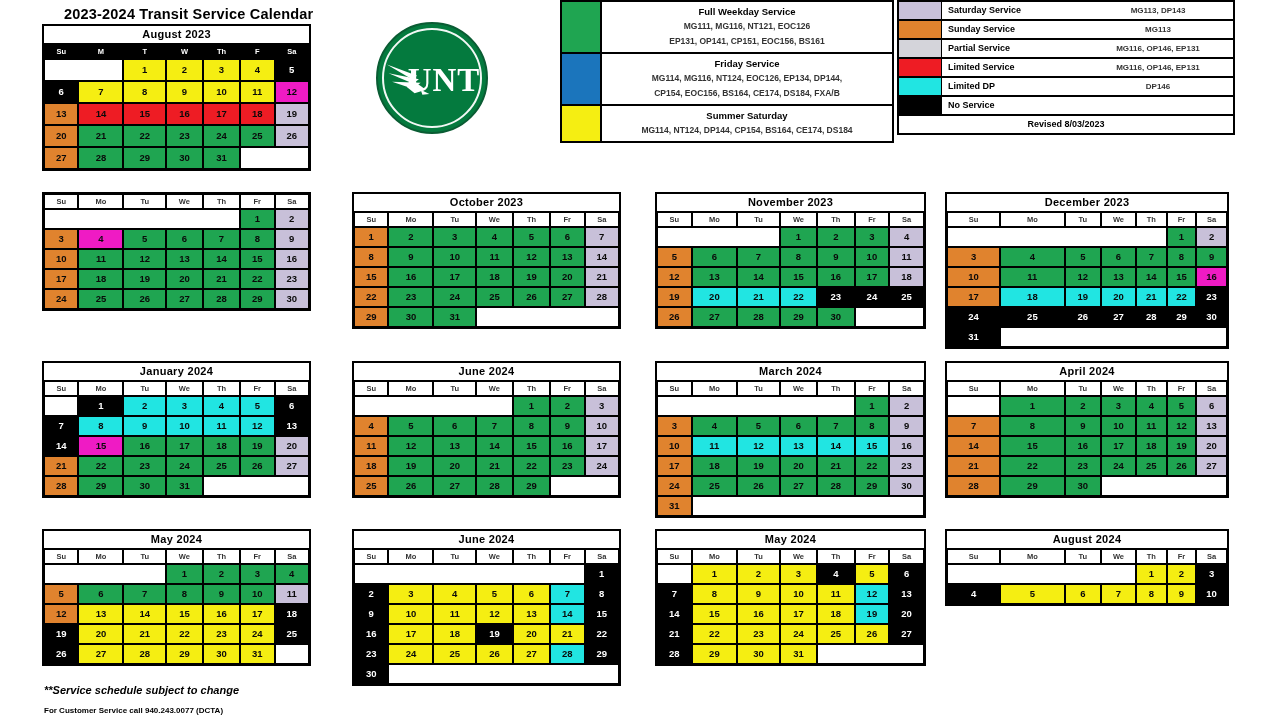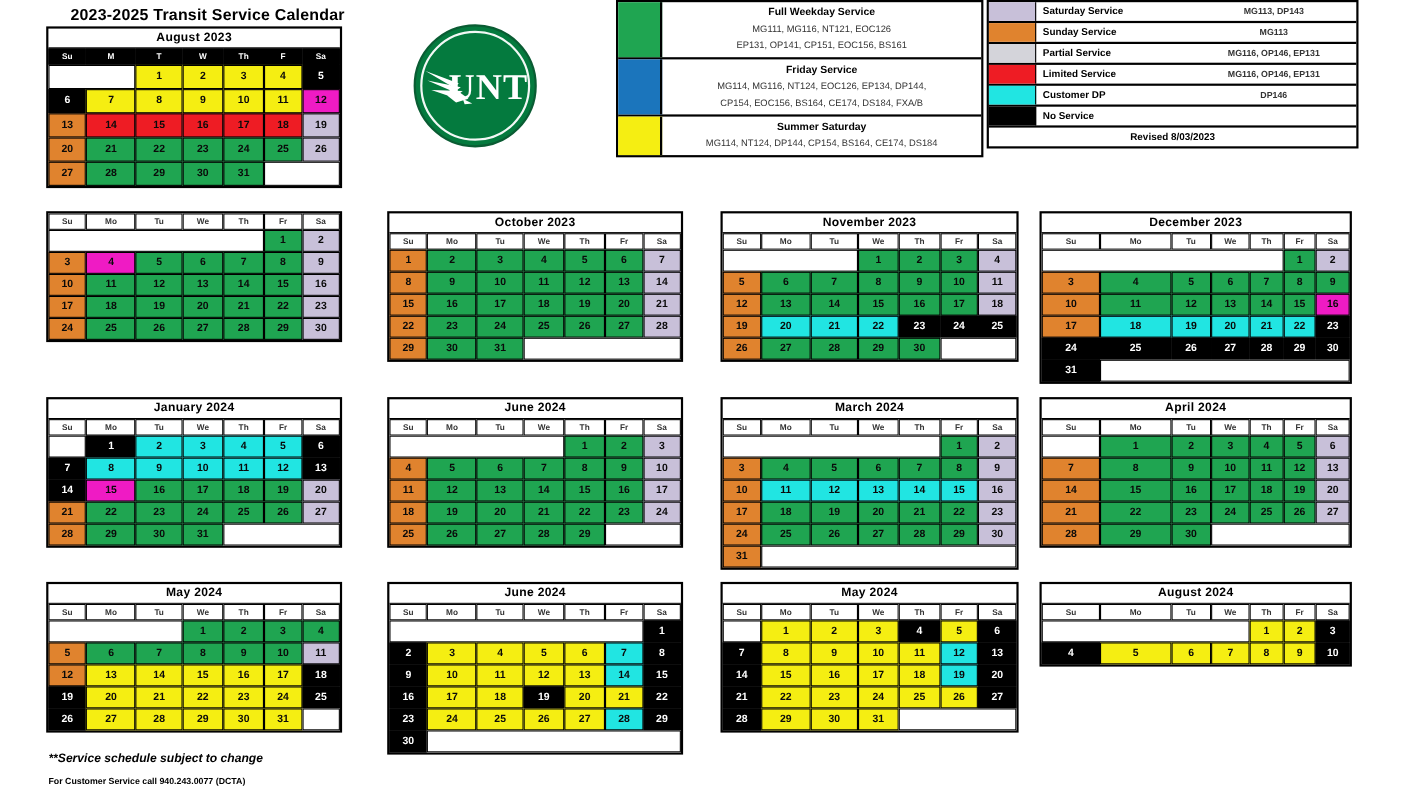--- a/index.html
+++ b/index.html
@@ -19,21 +19,21 @@
         font-family:"Liberation Serif", serif;font-weight:700;font-size:33px;letter-spacing:1px;}
 
   
   .legend-left{position:absolute;left:560px;top:0;width:334px;border:2px solid #000;
         box-sizing:border-box;background:#fff;}
   .ll-row{display:flex;border-bottom:2px solid #000;}
   .ll-row:last-child{border-bottom:none;}
   .ll-swatch{width:38px;align-self:stretch;border-right:2px solid #000;}
   .ll-text{flex:1;text-align:center;padding:2px 2px 3px 2px;}
   .ll-title{font-size:9.5px;font-weight:800;line-height:15px;}
-  .ll-line{font-size:8.5px;font-weight:400;color:#333;line-height:15px;}
+  .ll-line{font-size:8.5px;font-weight:700;color:#333;line-height:15px;}
 
   .legend-right{position:absolute;left:897px;top:0;width:338px;border:2px solid #000;
         box-sizing:border-box;background:#fff;}
   .rl-row{display:flex;align-items:stretch;border-bottom:2px solid #000;height:17px;}
   .rl-swatch{width:42px;border-right:1px solid #000;}
   .rl-label{flex:1;font-size:9px;font-weight:800;line-height:17px;padding-left:6px;}
   .rl-value{width:150px;font-size:8px;font-weight:600;color:#333;line-height:17px;text-align:center;}
   .rl-revised{height:17px;font-size:9px;font-weight:800;text-align:center;line-height:17px;}
 
   
@@ -51,21 +51,21 @@
   .cal-cell.inv{color:#fff;}
   .cal-cell.empty{background:#fff;}
 
   
   .footnote1{position:absolute;left:44px;top:684px;font-size:11px;font-weight:800;font-style:italic;}
   .footnote2{position:absolute;left:44px;top:706px;font-size:8px;font-weight:800;}
 </style>
 </head>
 <body>
 
-<div class="page-title">2023-2025 Transit Service Calendar</div>
+<div class="page-title">2023-2024 Transit Service Calendar</div>
 
 <div class="logo">
   <div class="logo-inner">
     <svg class="wing" viewBox="0 0 60 46">
       <path d="M1 4 L36 17 L30 21 Z" fill="#ffffff"></path>
       <path d="M3 14 L38 21 L31 26 Z" fill="#ffffff"></path>
       <path d="M7 24 L40 25 L31 32 Z" fill="#ffffff"></path>
       <path d="M28 20 L46 33 L33 37 L24 30 Z" fill="#ffffff"></path>
       <path d="M40 33 L50 38 L42 39 Z" fill="#ffffff"></path>
     </svg>
@@ -114,21 +114,21 @@
       <div class="rl-label">Partial Service</div>
       <div class="rl-value">MG116, OP146, EP131</div>
     </div>
     <div class="rl-row">
       <div class="rl-swatch" style="background: rgb(238, 28, 36);"></div>
       <div class="rl-label">Limited Service</div>
       <div class="rl-value">MG116, OP146, EP131</div>
     </div>
     <div class="rl-row">
       <div class="rl-swatch" style="background: rgb(33, 229, 226);"></div>
-      <div class="rl-label">Customer DP</div>
+      <div class="rl-label">Limited DP</div>
       <div class="rl-value">DP146</div>
     </div>
     <div class="rl-row">
       <div class="rl-swatch" style="background: rgb(0, 0, 0);"></div>
       <div class="rl-label">No Service</div>
       <div class="rl-value"></div>
     </div>
     <div class="rl-revised">Revised 8/03/2023</div>
   </div>
 

